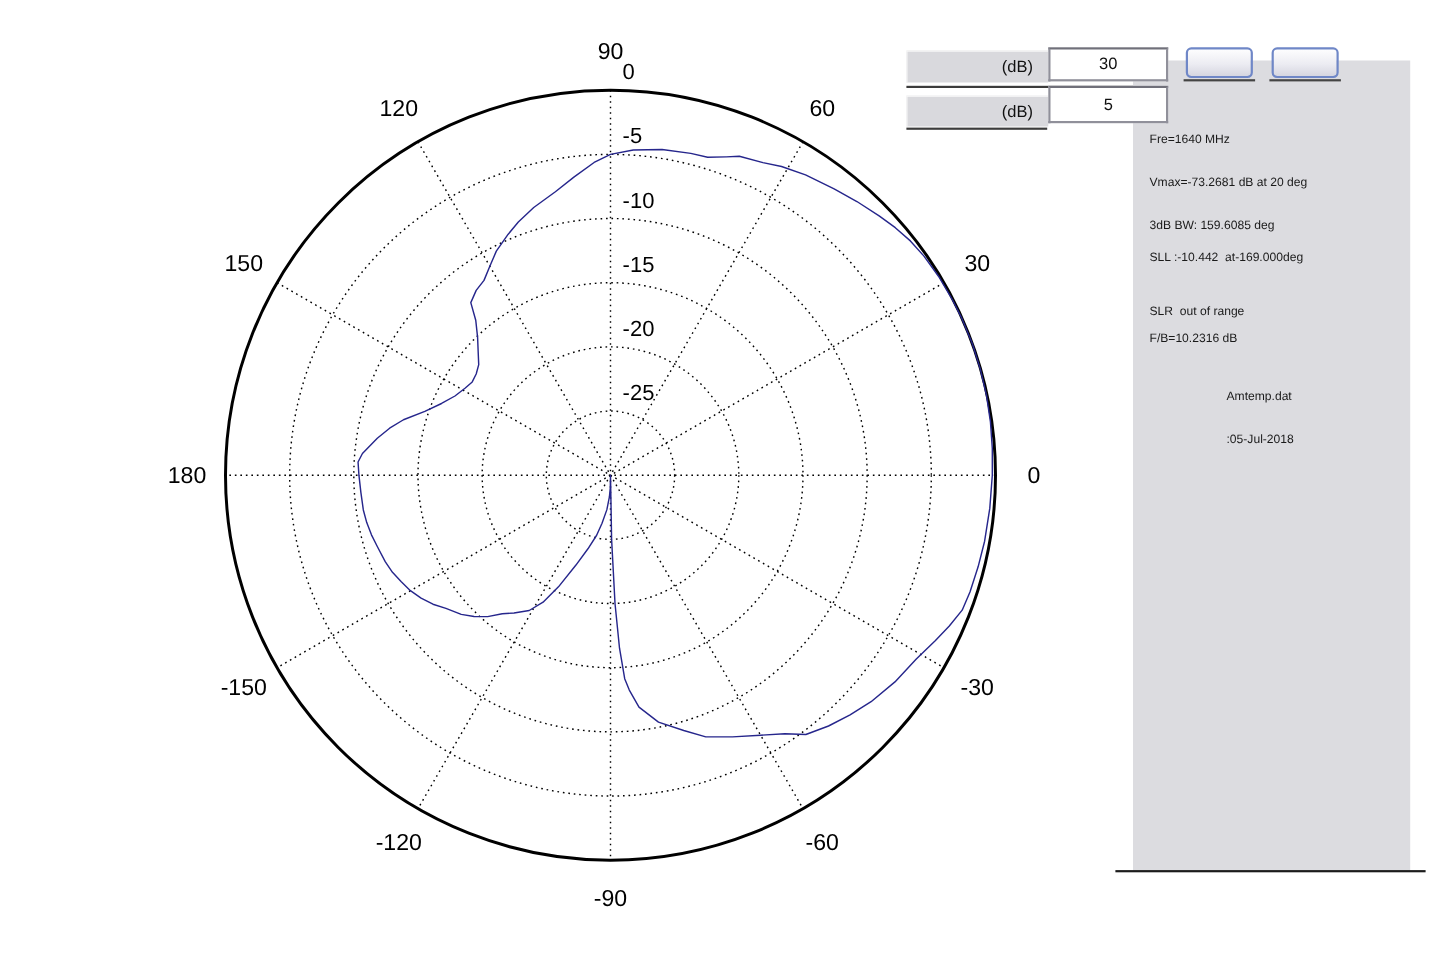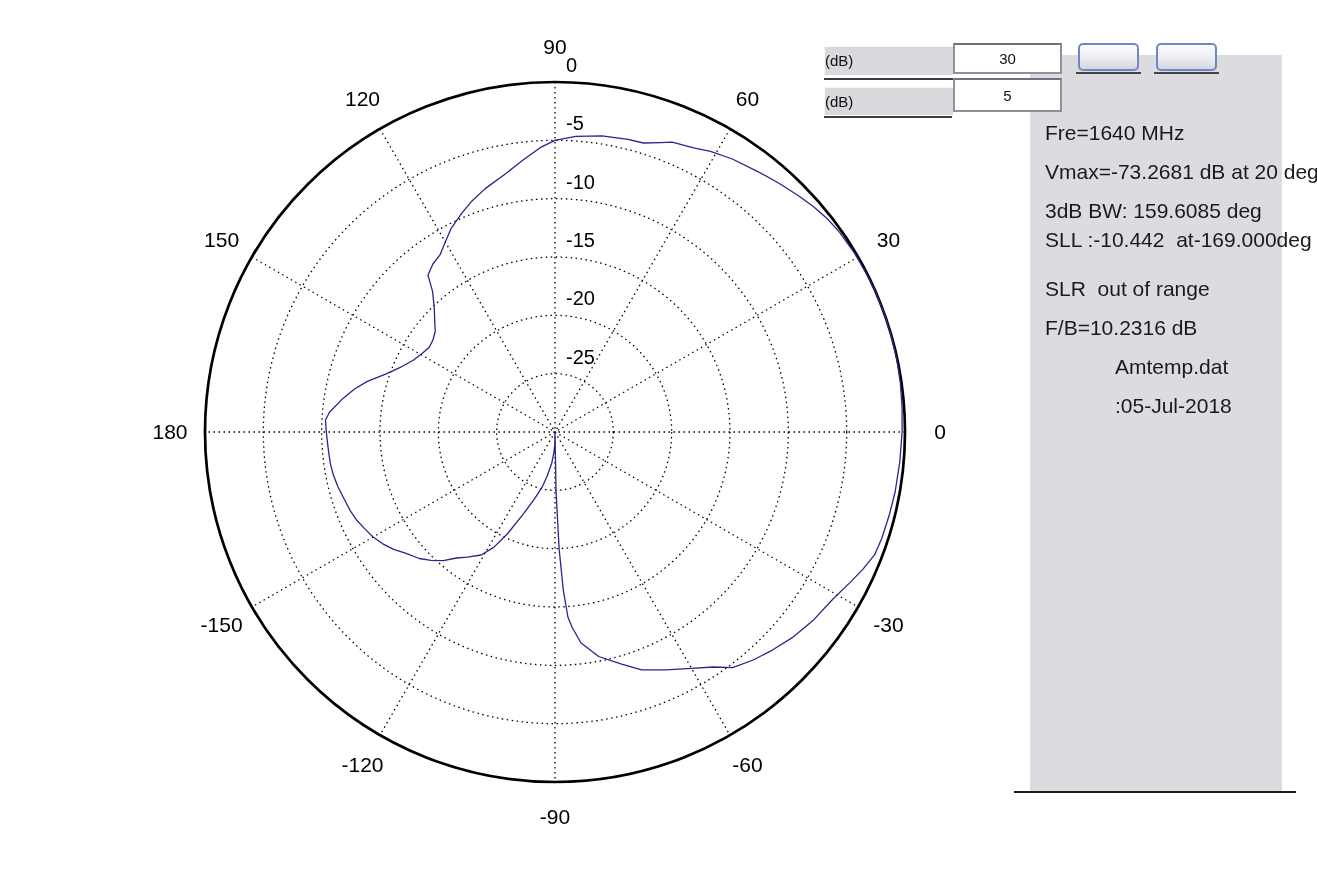--- a/index.html
+++ b/index.html
@@ -10,28 +10,28 @@
   #plot-svg{position:absolute;left:0;top:0;z-index:0;}
   
   #results-panel{
     position:absolute;left:1030px;top:55px;width:252px;height:737px;
     background:#dcdce0;z-index:1;
   }
   #panel-bottom-line{
     position:absolute;left:1014px;top:791px;width:282px;height:2px;background:#1c1c1c;z-index:2;
   }
   .panel-line{
-    position:absolute;left:15px;width:230px;font-size:21px;color:#1a1a1a;white-space:pre;
+    position:absolute;left:15px;width:230px;font-size:11px;color:#1a1a1a;white-space:pre;
   }
   .panel-line.indent{left:85px;}
   
   .label-box{
     position:absolute;background:#d9d9dd;z-index:3;
     border-top:1px solid #f8f8f8;border-left:1px solid #f8f8f8;
-    font-size:15px;color:#111;text-align:left;
+    font-size:15px;color:#111;text-align:right;
   }
   .label-box span{display:block;padding-right:14px;}
   .ctl-underline{position:absolute;background:#3c3c3c;z-index:3;}
   .edit-box{
     position:absolute;z-index:4;background:#fff;
     border:2px solid #90909a;border-top-color:#70707a;
     font-family:"Liberation Sans",sans-serif;font-size:15px;color:#111;
     text-align:center;padding:0;margin:0;box-sizing:border-box;
   }
   .push-button{
@@ -80,21 +80,21 @@
       <text x="566" y="305.3" text-anchor="start" font-size="20" fill="#000">-20</text>
       <text x="566" y="363.7" text-anchor="start" font-size="20" fill="#000">-25</text>
     </svg>
 
   <div id="results-panel">
     <div class="panel-line" style="top:66px">Fre=1640 MHz</div>
     <div class="panel-line" style="top:105px">Vmax=-73.2681 dB at 20 deg</div>
     <div class="panel-line" style="top:144px">3dB BW: 159.6085 deg</div>
     <div class="panel-line" style="top:173px">SLL :-10.442  at-169.000deg</div>
     <div class="panel-line" style="top:222px">SLR  out of range</div>
-    <div class="panel-line" style="top:261px">F/B=10.2316 dB</div>
+    <div class="panel-line" style="top:247px">F/B=10.2316 dB</div>
     <div class="panel-line indent" style="top:300px">Amtemp.dat</div>
     <div class="panel-line indent" style="top:339px">:05-Jul-2018</div>
   </div>
   <div id="panel-bottom-line"></div>
 
   <div class="label-box" style="left:824px;top:46px;width:128px;height:28px;line-height:28px;">
     <span>(dB)</span>
   </div>
   <div class="ctl-underline" style="left:824px;top:78px;width:206px;height:2px;"></div>
 

